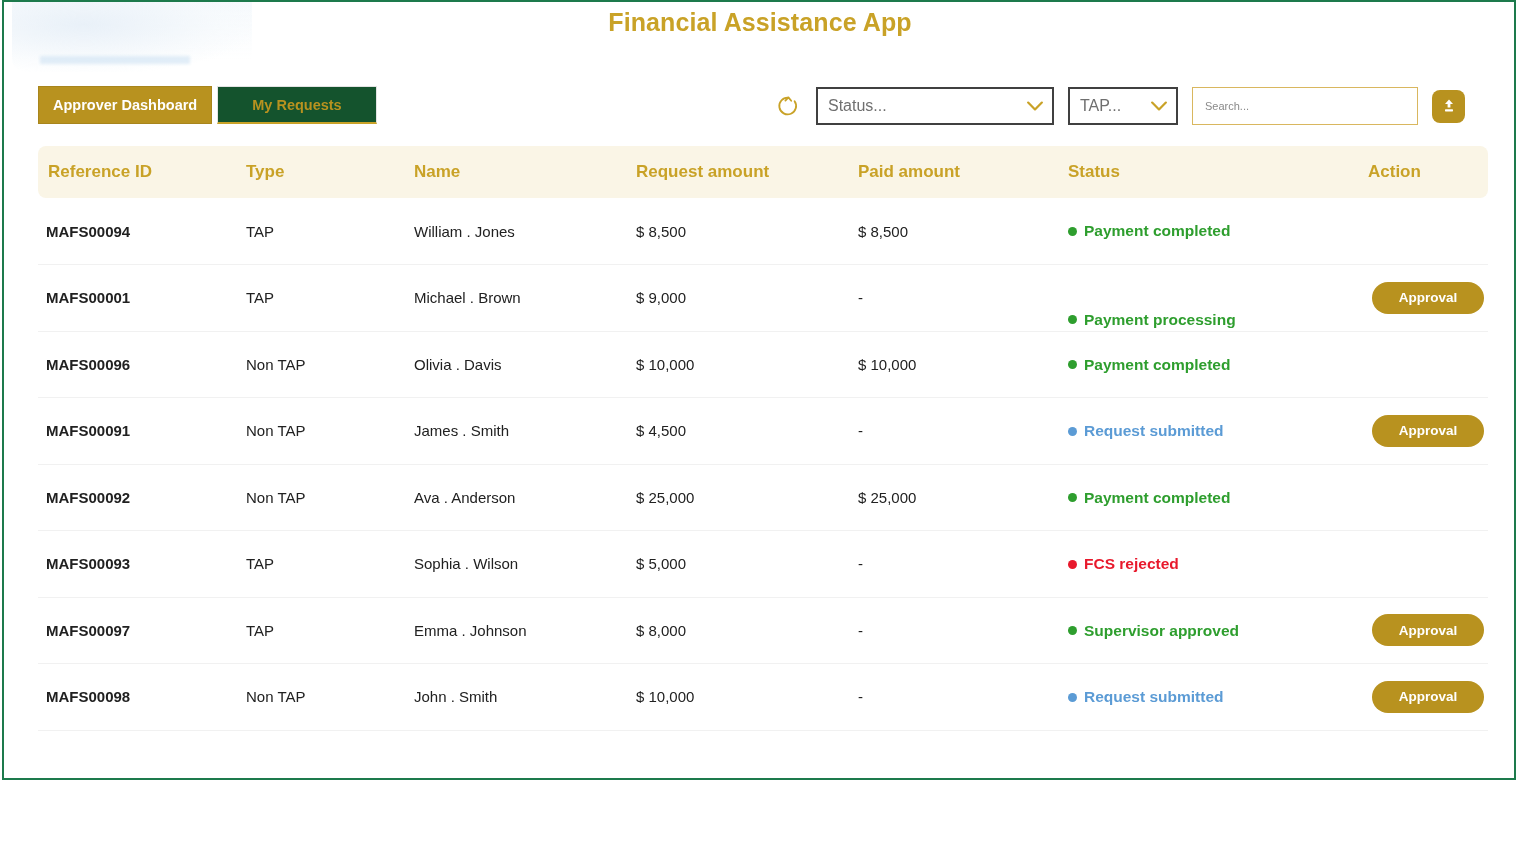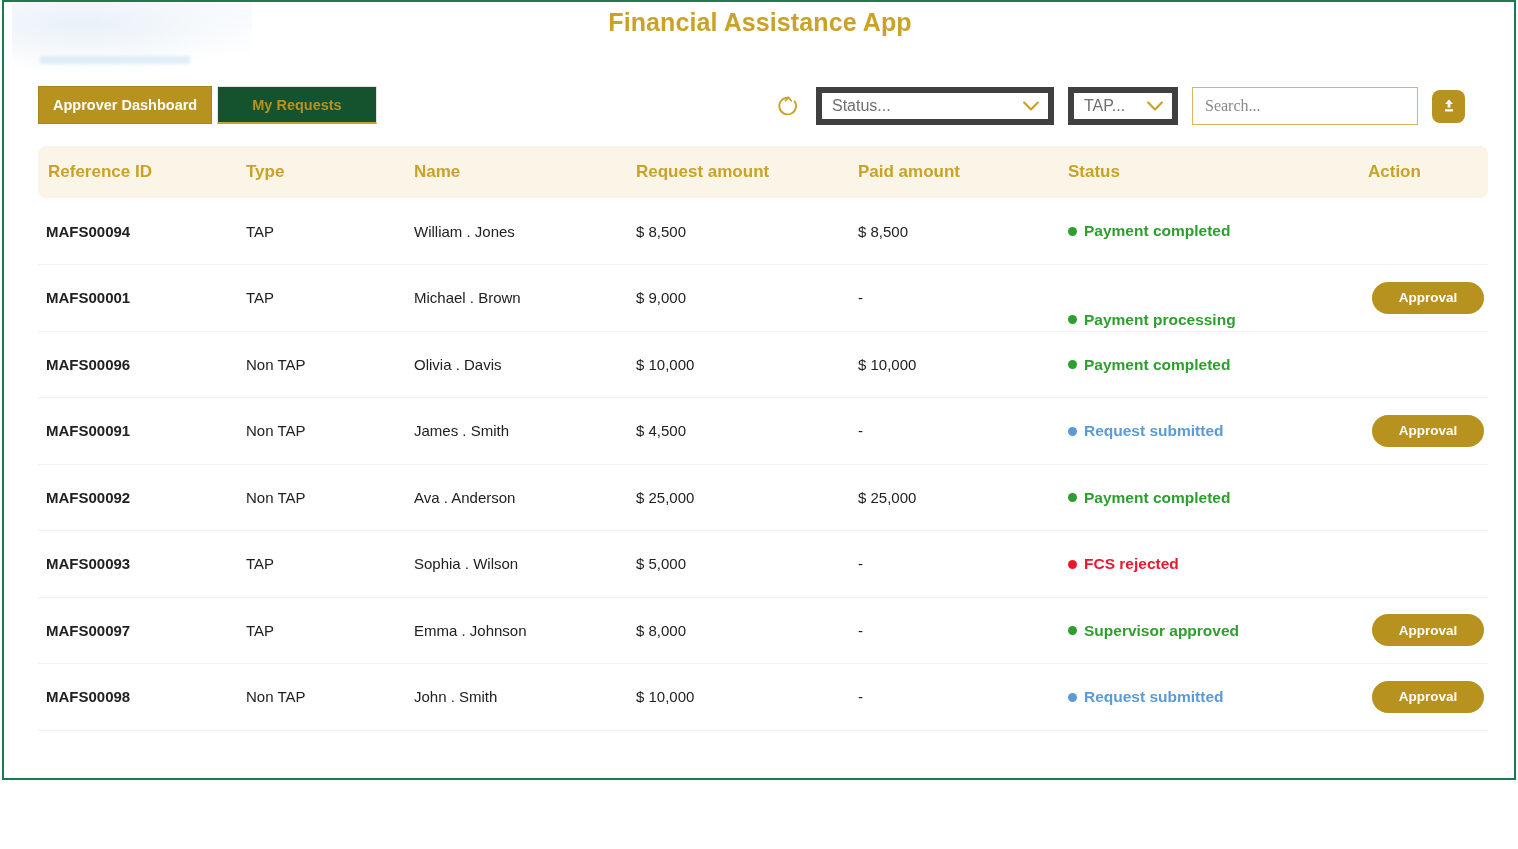--- a/index.html
+++ b/index.html
@@ -119,21 +119,21 @@
     background: none;
     border: none;
     padding: 0;
   }
 
   .select-box {
     position: relative;
     display: flex;
     align-items: center;
     height: 38px;
-    border: 6px solid #404040;
+    border: 2px solid #404040;
     background: #ffffff;
     padding: 0 8px 0 10px;
     cursor: pointer;
   }
   .select-status { width: 238px; }
   .select-tap    { width: 110px; }
   .select-label {
     font-size: 16px;
     color: #6f6f6f;
     flex: 1;
@@ -150,23 +150,23 @@
     width: 226px;
     height: 38px;
     border: 1px solid #d9b75f;
     background: #ffffff;
     padding: 0 10px;
   }
   .search-box input {
     border: none;
     outline: none;
     width: 100%;
-    font-size: 16px;
+    font-size: 11px;
     color: #0369a1;
-    font-family: Liberation Serif, serif;
+    font-family: Liberation Sans, sans-serif;
     background: transparent;
   }
   .search-box input::placeholder { color: #8a8a8a; }
 
   .upload-btn {
     width: 33px;
     height: 33px;
     border-radius: 8px;
     background: #b8921f;
     border: none;

